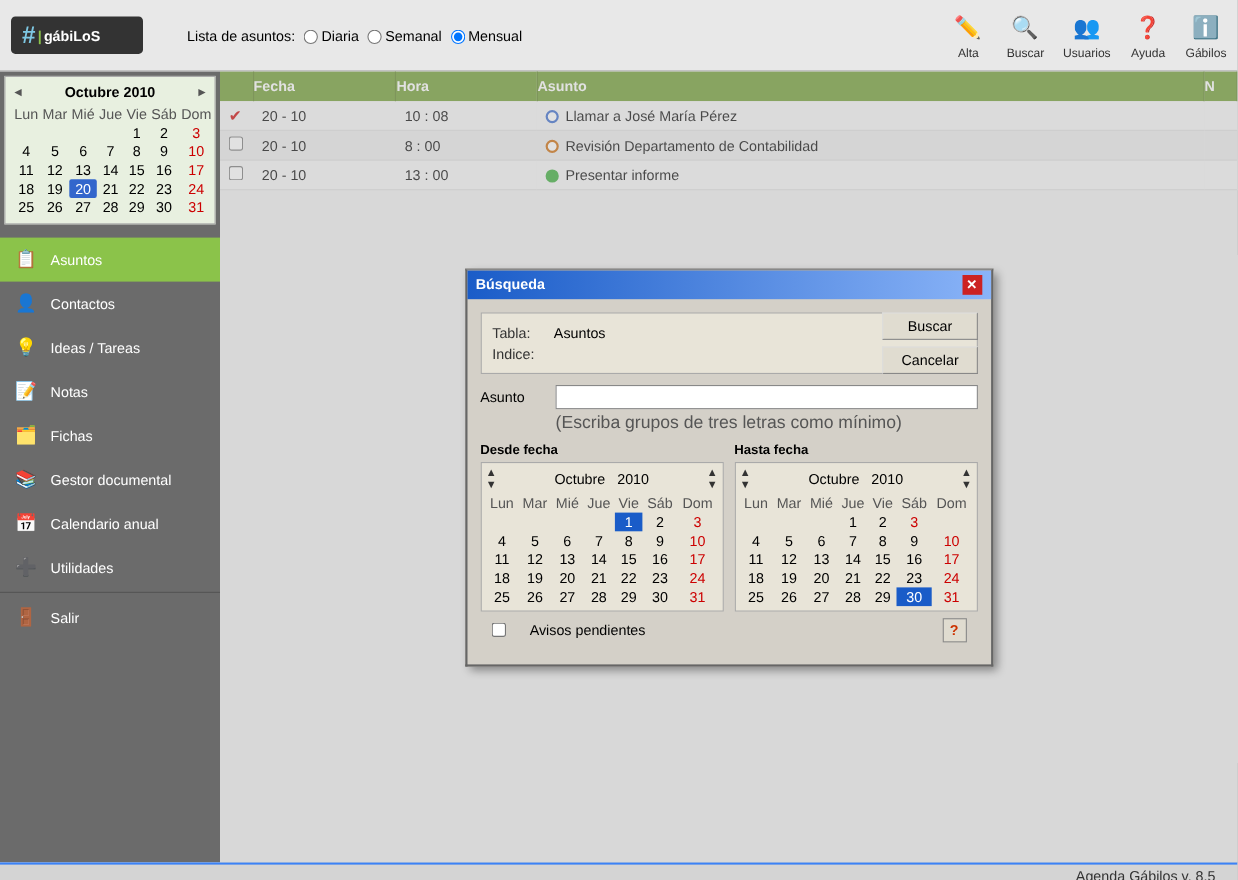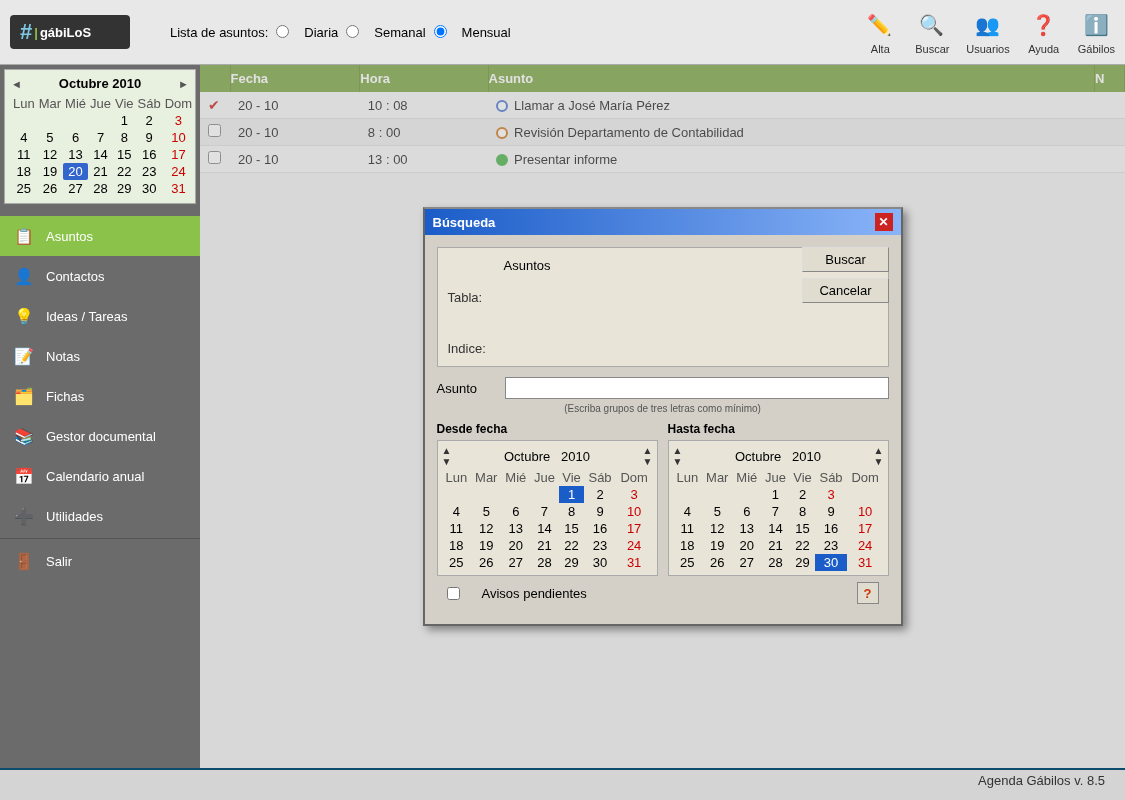--- a/index.html
+++ b/index.html
@@ -3,21 +3,21 @@
   <meta charset="utf-8">
   <style>
     * { box-sizing: border-box; margin: 0; padding: 0; font-family: Arial, sans-serif; font-size: 13px; }
     body { background: #c0c0c0; width: 1125px; height: 800px; overflow: hidden; display: flex; flex-direction: column; }
 
     
     .top-bar { background: #e8e8e8; border-bottom: 1px solid #aaa; display: flex; align-items: center; padding: 6px 10px; height: 65px; gap: 20px; }
     .logo { background: #333; color: #fff; font-size: 18px; font-weight: bold; padding: 4px 10px; border-radius: 4px; display: flex; align-items: center; gap: 2px; min-width: 120px; }
 
     .lista-asuntos { display: flex; align-items: center; gap: 8px; margin-left: 20px; }
-    .radio-label { display: flex; align-items: flex-start; gap: 15px; cursor: pointer; }
+    .radio-label { display: flex; align-items: flex-end; gap: 3px; cursor: pointer; }
 
     .top-icons { display: flex; gap: 16px; margin-left: auto; align-items: center; }
     .top-icon-item { display: flex; flex-direction: column; align-items: center; cursor: pointer; gap: 2px; }
     .top-icon-img { width: 36px; height: 32px; display: flex; align-items: center; justify-content: center; font-size: 20px; }
     .top-icon-label { font-size: 11px; color: #333; }
 
     
     .main-content { display: flex; flex: 1; overflow: hidden; }
 
     
@@ -45,37 +45,37 @@
     .table-container { background: #f0f0f0; margin: 0; flex: 1; }
     .data-table { width: 100%; border-collapse: collapse; }
     .data-table thead tr { background: #6b9a2a; }
     .data-table thead th { color: #fff; padding: 6px 0; text-align: left; font-weight: bold; border-right: 1px solid #5a8020; }
     .data-table thead th:first-child { width: 30px; }
     .data-table tbody tr { background: #f5f5f5; }
     .data-table tbody tr:nth-child(even) { background: #ebebeb; }
     .data-table tbody td { padding: 5px 8px; border-bottom: 1px solid #ddd; }
 
     
-    .footer { background: #d4d4d4; border-top: 2px solid #0c4a6e; padding: 3px 20px; text-align: right; font-size: 13px; color: #333; height: 32px; }
+    .footer { background: #d4d4d4; border-top: 2px solid #3b82f6; padding: 3px 20px; text-align: right; font-size: 13px; color: #333; height: 16px; }
 
     
     .modal-overlay { position: absolute; top: 0; left: 0; right: 0; bottom: 0; background: rgba(180,180,180,0.4); display: flex; align-items: center; justify-content: center; z-index: 100; }
     .modal { background: #d4d0c8; border: 2px solid #666; border-top: 2px solid #888; width: 480px; box-shadow: 4px 4px 8px rgba(0,0,0,0.4); }
     .modal-title-bar { background: linear-gradient(to right, #1a5cc8, #8ab4f8); color: #fff; padding: 4px 8px; display: flex; align-items: center; justify-content: space-between; font-weight: bold; font-size: 13px; }
     .modal-close { background: #cc2222; color: #fff; border: none; width: 18px; height: 18px; cursor: pointer; font-size: 12px; display: flex; align-items: center; justify-content: center; font-weight: bold; }
     .modal-body { padding: 12px; }
     .modal-info { background: #e8e4d8; border: 1px solid #aaa; padding: 8px 10px; margin-bottom: 10px; }
     .modal-info-row { display: flex; gap: 6px; padding: 2px 0; }
-    .modal-info-label { color: #333; min-width: 50px; margin-top: 32px; }
+    .modal-info-label { color: #333; min-width: 50px; }
     .modal-btn { background: #e0dcd0; border: 1px solid #888; border-top: 1px solid #ddd; border-left: 1px solid #ddd; padding: 4px 16px; cursor: pointer; font-size: 13px; min-width: 80px; text-align: center; }
 
     .asunto-row { display: flex; align-items: center; gap: 8px; margin-bottom: 4px; }
     .asunto-label { min-width: 60px; }
     .asunto-input { flex: 1; border: 1px solid #888; background: #fff; padding: 2px 4px; height: 22px; font-size: 12px; }
-    .hint-text { text-align: center; font-size: 10px; color: #555; margin-bottom: 8px; }
+    .hint-text { text-align: center; font-size: 16px; color: #555; margin-bottom: 8px; }
 
     .date-section { display: flex; gap: 10px; margin-top: 6px; }
     .date-block { flex: 1; }
     .date-block-title { font-size: 12px; font-weight: bold; margin-bottom: 4px; }
     .mini-cal { background: #e8e4d8; border: 1px solid #aaa; padding: 4px; }
     .mini-cal-header { display: flex; justify-content: space-between; align-items: center; font-size: 11px; margin-bottom: 2px; }
     .mini-cal-nav { font-size: 10px; cursor: pointer; color: #333; }
     .mini-cal-grid { width: 100%; border-collapse: collapse; font-size: 10px; }
     .mini-cal-grid th { text-align: center; padding: 1px; color: #555; font-weight: normal; }
     .mini-cal-grid td { text-align: center; padding: 1px 2px; cursor: pointer; }

